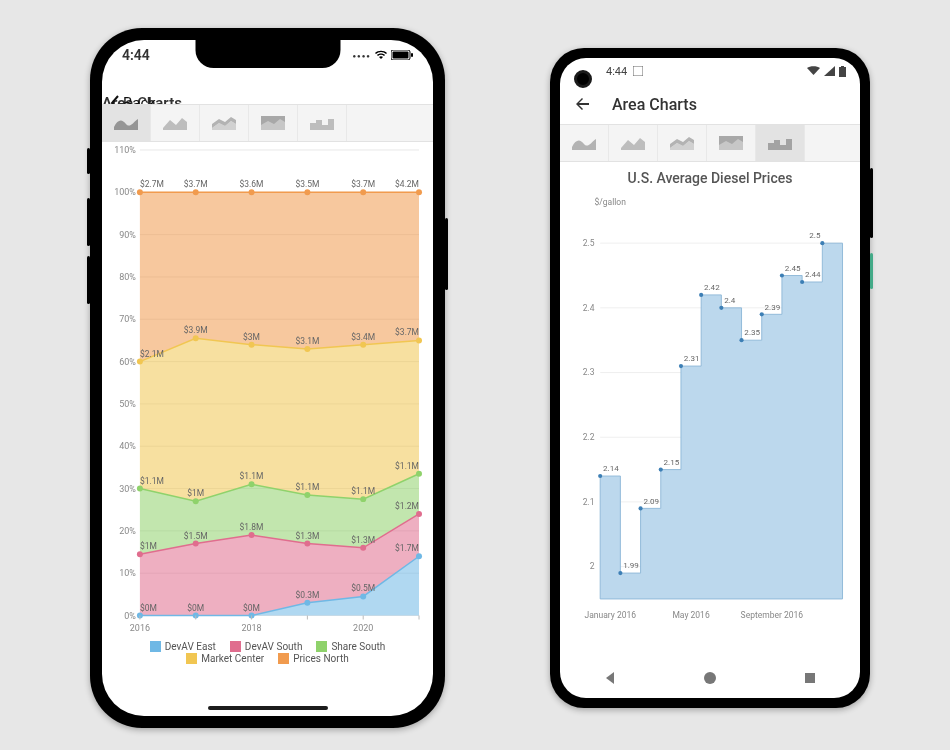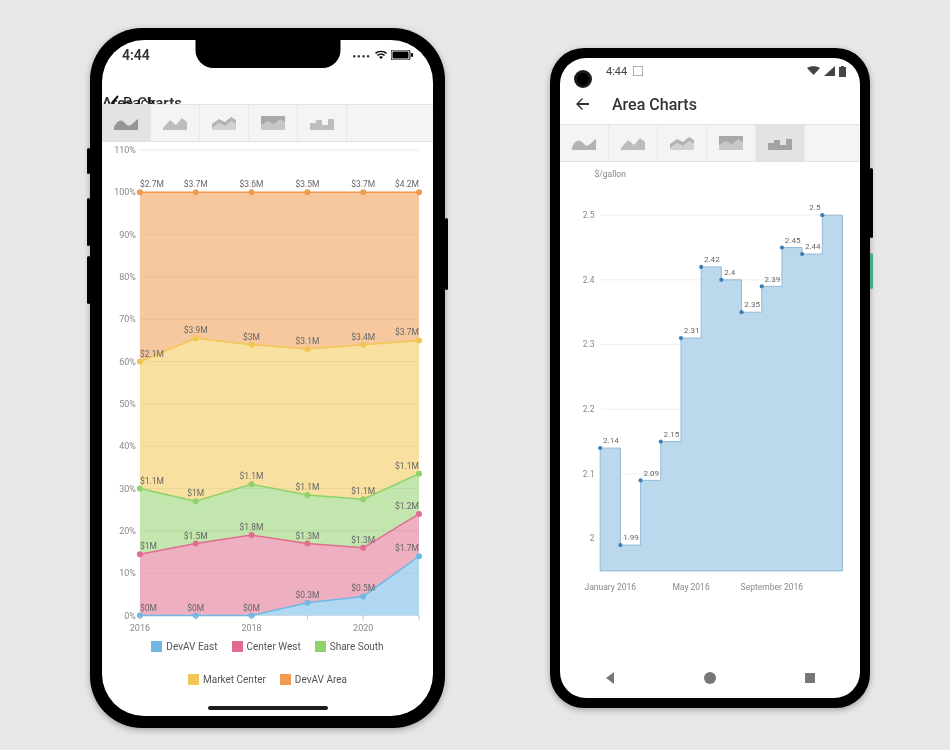--- a/index.html
+++ b/index.html
@@ -26,21 +26,21 @@
   .tool-row{display:flex;background:#f4f4f4;border-top:1px solid #e2e2e2;border-bottom:1px solid #e2e2e2}
   .tool-row .cell{flex:0 0 48px;height:36px;display:flex;align-items:center;justify-content:center;border-right:1px solid #e8e8e8}
   .tool-row .cell.sel{background:#e3e3e3}
   .tool-row .cell svg{opacity:.6}
   .tool-row .cell.sel svg{opacity:.85}
 
   .ios-body{position:absolute;top:64px;left:0;right:0;bottom:0;overflow:hidden}
   .chart-title{text-align:center;font-size:14px;font-weight:500;padding:8px 0 4px;color:#555}
   .chart-ios{position:relative;height:495px;margin:0 6px}
   .chart-ios svg{position:absolute;inset:0}
-  .legend{display:flex;flex-wrap:wrap;gap:22px 14px;justify-content:center;padding:4px 18px;font-size:10px;color:#555}
+  .legend{display:flex;flex-wrap:wrap;gap:1px 14px;justify-content:center;padding:4px 18px;font-size:10px;color:#555}
   .legend .li{display:flex;align-items:center;gap:4px}
   .legend .sw{width:11px;height:11px}
   .home-ind{position:absolute;left:50%;bottom:6px;width:120px;height:4px;background:#1c1c1c;border-radius:4px;transform:translateX(-50%)}
 
   
   .android{position:absolute;left:550px;top:48px;width:320px;height:660px;border-radius:34px;background:#000;box-shadow:0 2px 6px rgba(0,0,0,.3)}
   .android .btn{position:absolute;background:#000;border-radius:2px}
   .android .btn.vol{right:-3px;top:120px;width:3px;height:70px}
   .android .btn.pwr{right:-3px;top:205px;width:3px;height:36px;background:#4a8}
   .android .screen{position:absolute;left:10px;top:10px;right:10px;bottom:10px;border-radius:26px;background:#fff;overflow:hidden}
@@ -240,33 +240,33 @@
             </svg>
         </div>
 
         <div class="legend" id="iosLegend">
             <div class="li">
               <span class="sw" style="background:#6fb8e5"></span>
               <span>DevAV East</span>
             </div>
             <div class="li">
               <span class="sw" style="background:#e06d8e"></span>
-              <span>Center West</span>
+              <span>DevAV South</span>
             </div>
             <div class="li">
               <span class="sw" style="background:#8fd26b"></span>
               <span>Share South</span>
             </div>
             <div class="li">
               <span class="sw" style="background:#f1c652"></span>
               <span>Market Center</span>
             </div>
             <div class="li">
               <span class="sw" style="background:#f19b4e"></span>
-              <span>DevAV Area</span>
+              <span>Prices North</span>
             </div>
           </div>
       </div>
 
       <div class="home-ind"></div>
     </div>
   </div>
 
   <div class="android">
     <div class="btn vol"></div>
@@ -326,20 +326,21 @@
                 <path d="M1 10 8 6 14 9 20 4 25 7 25 15 1 15 Z" fill="#aaa"></path>
               </svg>
             </div>
           <div class="cell sel">
               <svg width="26" height="16">
                 <path d="M1 12 1 8 7 8 7 5 13 5 13 10 19 10 19 4 25 4 25 15 1 15 Z" fill="#999"></path>
               </svg>
             </div>
         </div>
 
+        <div class="chart-title">U.S. Average Diesel Prices</div>
 
         <div class="chart-and">
           <svg id="andChart" viewBox="0 0 300 460">
               <text class="ytick" x="28" y="16" text-anchor="start">$/gallon</text>
               <line x1="34" y1="397.83333333333326" x2="290" y2="397.83333333333326" stroke="#eee"></line>
               <text class="ytick" x="28" y="400.83333333333326" text-anchor="end">2</text>
               <line x1="34" y1="329.4999999999999" x2="290" y2="329.4999999999999" stroke="#eee"></line>
               <text class="ytick" x="28" y="332.4999999999999" text-anchor="end">2.1</text>
               <line x1="34" y1="261.16666666666646" x2="290" y2="261.16666666666646" stroke="#eee"></line>
               <text class="ytick" x="28" y="264.16666666666646" text-anchor="end">2.2</text>

